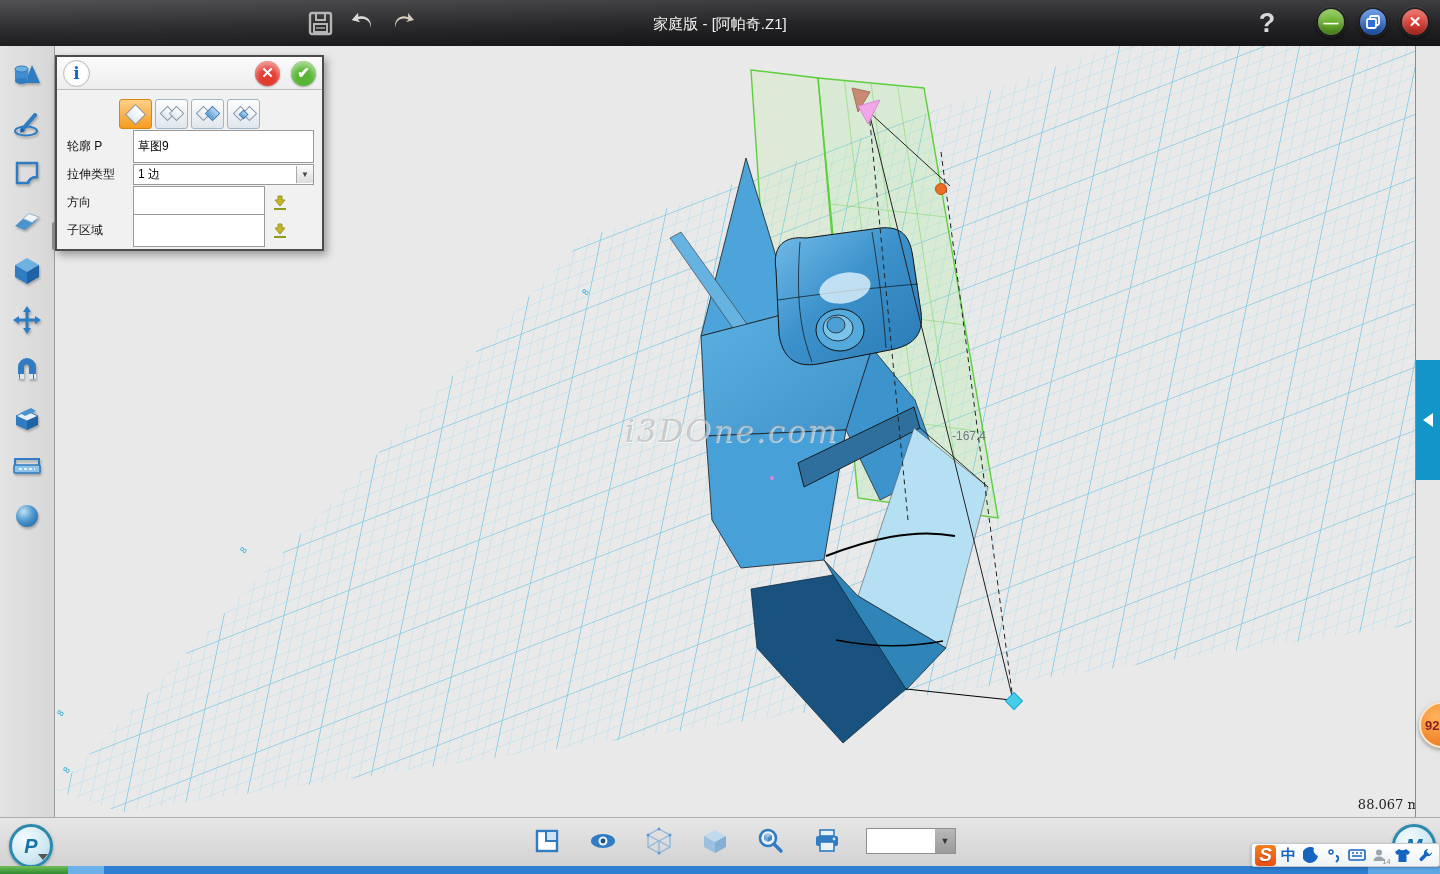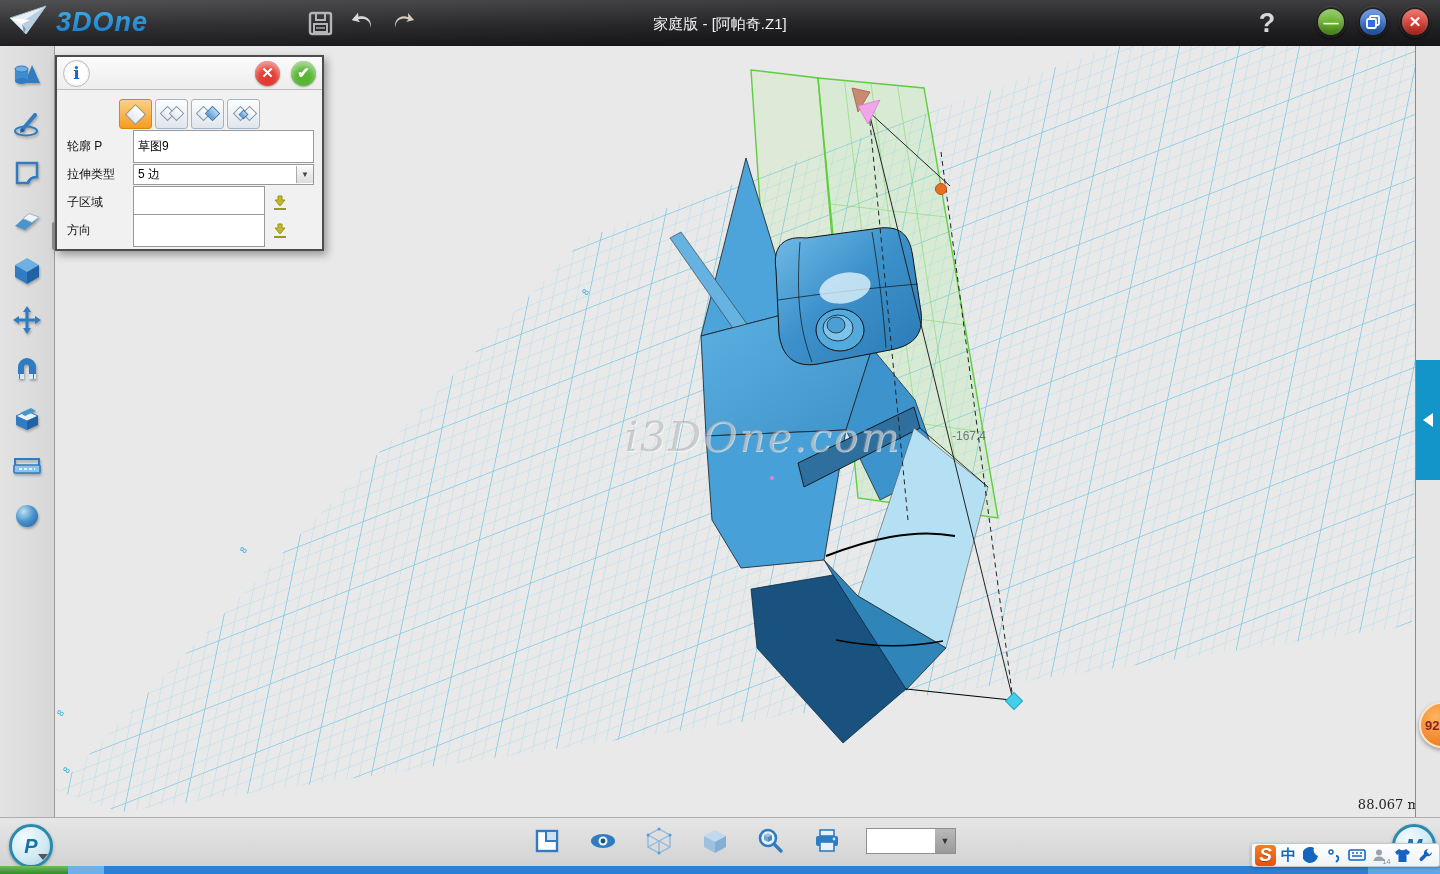--- a/index.html
+++ b/index.html
@@ -31,21 +31,21 @@
   #left-toolbar{position:absolute;left:0;top:46px;width:55px;height:771px;background:linear-gradient(90deg,#e3e3e3,#d7d7d7);
     border-right:1px solid #9b9b9b;display:flex;flex-direction:column;align-items:center;padding-top:12px;gap:15px;box-sizing:border-box;}
   .ltool{width:40px;height:34px;display:flex;align-items:center;justify-content:center;cursor:pointer;border-radius:4px;}
   .ltool svg{filter:drop-shadow(1px 2px 1px rgba(0,0,0,0.25));}
   #splitter-handle{position:absolute;left:52px;top:222px;width:4px;height:28px;background:#8f8f8f;border-radius:2px;}
 
   
   #viewport{position:absolute;left:55px;top:46px;width:1360px;height:771px;overflow:hidden;background:#e9e9e9;}
   #scene{position:absolute;left:-55px;top:-46px;}
   .watermark{position:absolute;left:570px;top:367px;font-family:"DejaVu Serif",serif;font-style:italic;
-    font-size:41px;letter-spacing:2px;color:rgba(150,155,160,0.45);text-shadow:1px 1px 0 rgba(255,255,255,0.6);pointer-events:none;}
+    font-size:31px;letter-spacing:2px;color:rgba(150,155,160,0.45);text-shadow:1px 1px 0 rgba(255,255,255,0.6);pointer-events:none;}
   .dim-label{position:absolute;left:897px;top:383px;font-size:12px;color:#5a6670;opacity:0.85;pointer-events:none;}
   .grid-num{position:absolute;font-size:9px;color:#23aede;transform:rotate(-58deg);pointer-events:none;}
   .status-dim{position:absolute;left:1280px;top:751px;width:120px;text-align:center;font-family:"DejaVu Serif",serif;
     font-size:13px;color:#222;}
 
   
   #dialog{position:absolute;left:55px;top:55px;width:269px;height:196px;background:#f1f1f1;
     border:2px solid #4c4c4c;box-shadow:3px 4px 8px rgba(0,0,0,0.35);box-sizing:border-box;}
   #dialog header{height:32px;display:flex;align-items:center;padding:0 6px;border-bottom:1px solid #bdbdbd;
     background:linear-gradient(#fbfbfb,#ededed);}
@@ -118,29 +118,20 @@
   #os-strip .seg-lblue{position:absolute;left:68px;top:0;width:36px;height:8px;background:#6db1ea;}
   #os-strip .seg-rblue{position:absolute;left:1368px;top:0;width:72px;height:8px;background:#5ea7e6;}
 </style>
 </head>
 <body>
 
 <div id="app">
 
   <div id="titlebar">
     <div class="swoosh"></div>
-    <div class="logo-wrap">
-      <svg width="40" height="36" viewBox="0 0 40 36">
-        <polygon points="2,14 38,2 18,30" fill="#e8eef4" stroke="#9fb6c8" stroke-width="1"></polygon>
-        <polygon points="14,18 38,2 18,30 16,22" fill="#b9cede"></polygon>
-        <polygon points="2,14 22,16 14,20" fill="#ffffff"></polygon>
-        <polygon points="14,20 16,30 18,25" fill="#7f9bb0"></polygon>
-      </svg>
-      <span class="logo-text">3DOne</span>
-    </div>
 
     <div class="tb-btn" style="left:303px">
       <svg width="27" height="27" viewBox="0 0 27 27">
         <rect x="3" y="3" width="21" height="21" rx="2" fill="none" stroke="#b5b5b5" stroke-width="2.4"></rect>
         <rect x="9" y="3" width="9" height="7" fill="none" stroke="#b5b5b5" stroke-width="2"></rect>
         <rect x="7" y="14" width="13" height="8" fill="none" stroke="#b5b5b5" stroke-width="2"></rect>
         <line x1="9" y1="18" x2="18" y2="18" stroke="#b5b5b5" stroke-width="1.4"></line>
       </svg>
     </div>
     <div class="tb-btn" style="left:345px">
@@ -386,38 +377,38 @@
     </div>
 
     <div class="fld-row">
       <span class="fld-label">轮廓 P</span>
       <input class="fld-input" value="草图9" style="">
     </div>
 
     <div class="fld-row">
       <span class="fld-label">拉伸类型</span>
       <div class="fld-select">
-        <span class="sel-text">5 边</span>
+        <span class="sel-text">1 边</span>
         <span class="sel-arrow">▼</span>
       </div>
     </div>
 
     <div class="fld-row">
-      <span class="fld-label">子区域</span>
+      <span class="fld-label">方向</span>
       <input class="fld-input" style="max-width: 132px;" value="">
       <span class="pick-btn">
         <svg width="16" height="16" viewBox="0 0 16 16">
           <polygon points="8,11 3,5 6,5 6,1 10,1 10,5 13,5" fill="#c8b428" stroke="#8f9a1e" stroke-width="1"></polygon>
           <line x1="2" y1="14" x2="14" y2="14" stroke="#8f9a1e" stroke-width="2"></line>
         </svg>
       </span>
     </div>
 
     <div class="fld-row">
-      <span class="fld-label">方向</span>
+      <span class="fld-label">子区域</span>
       <input class="fld-input" style="max-width: 132px;" value="">
       <span class="pick-btn">
         <svg width="16" height="16" viewBox="0 0 16 16">
           <polygon points="8,11 3,5 6,5 6,1 10,1 10,5 13,5" fill="#c8b428" stroke="#8f9a1e" stroke-width="1"></polygon>
           <line x1="2" y1="14" x2="14" y2="14" stroke="#8f9a1e" stroke-width="2"></line>
         </svg>
       </span>
     </div>
   </div>
 

